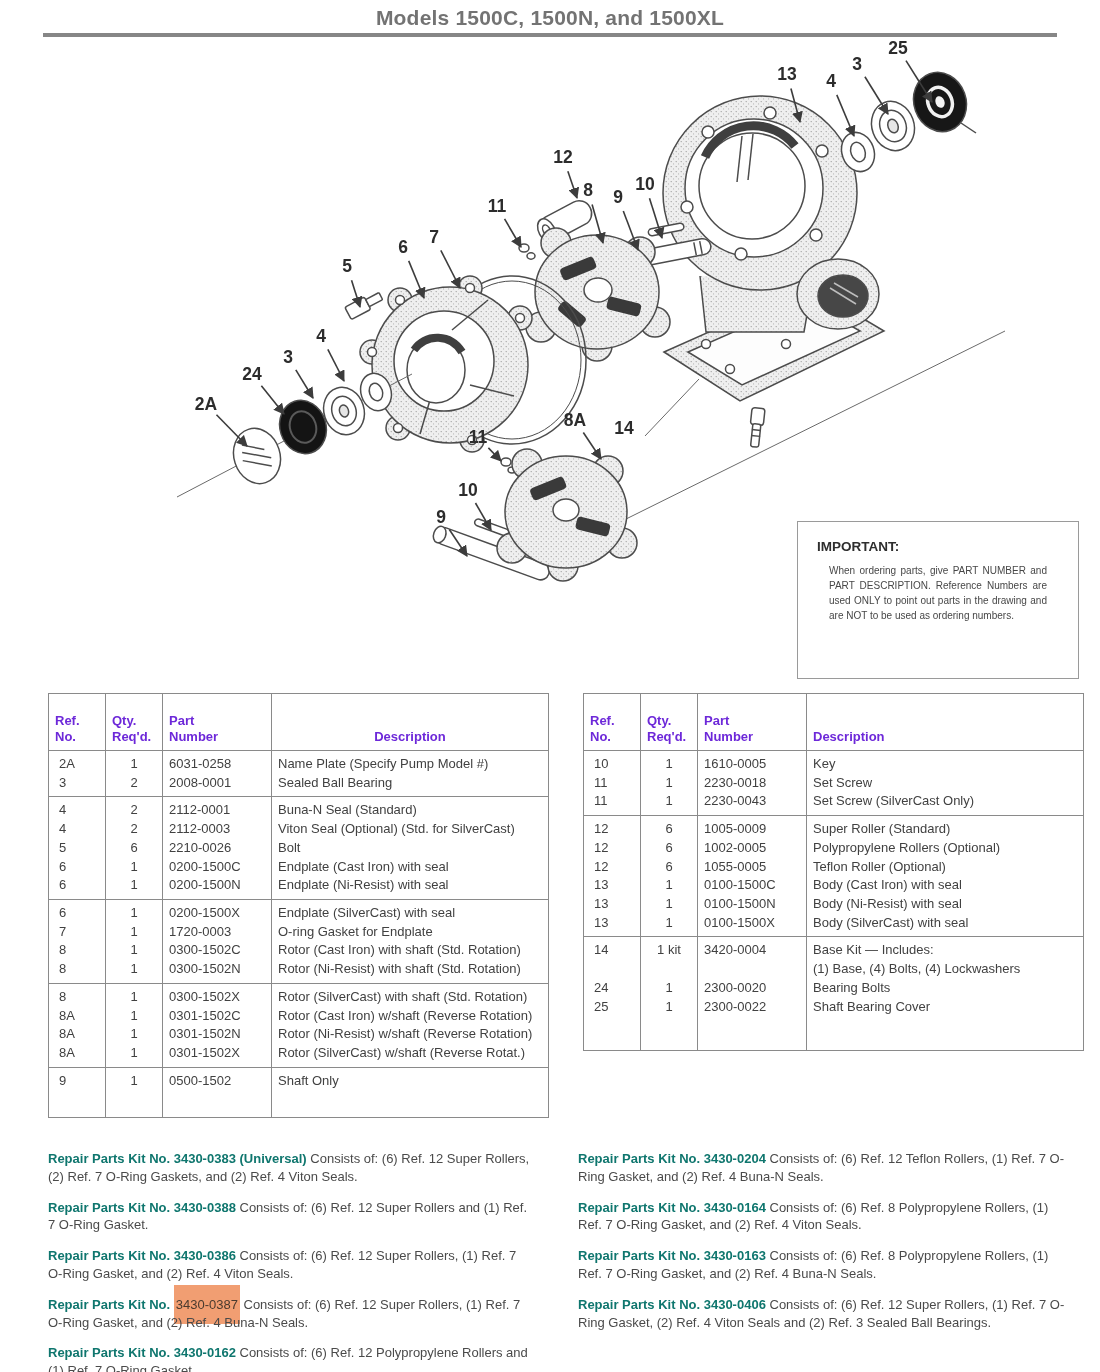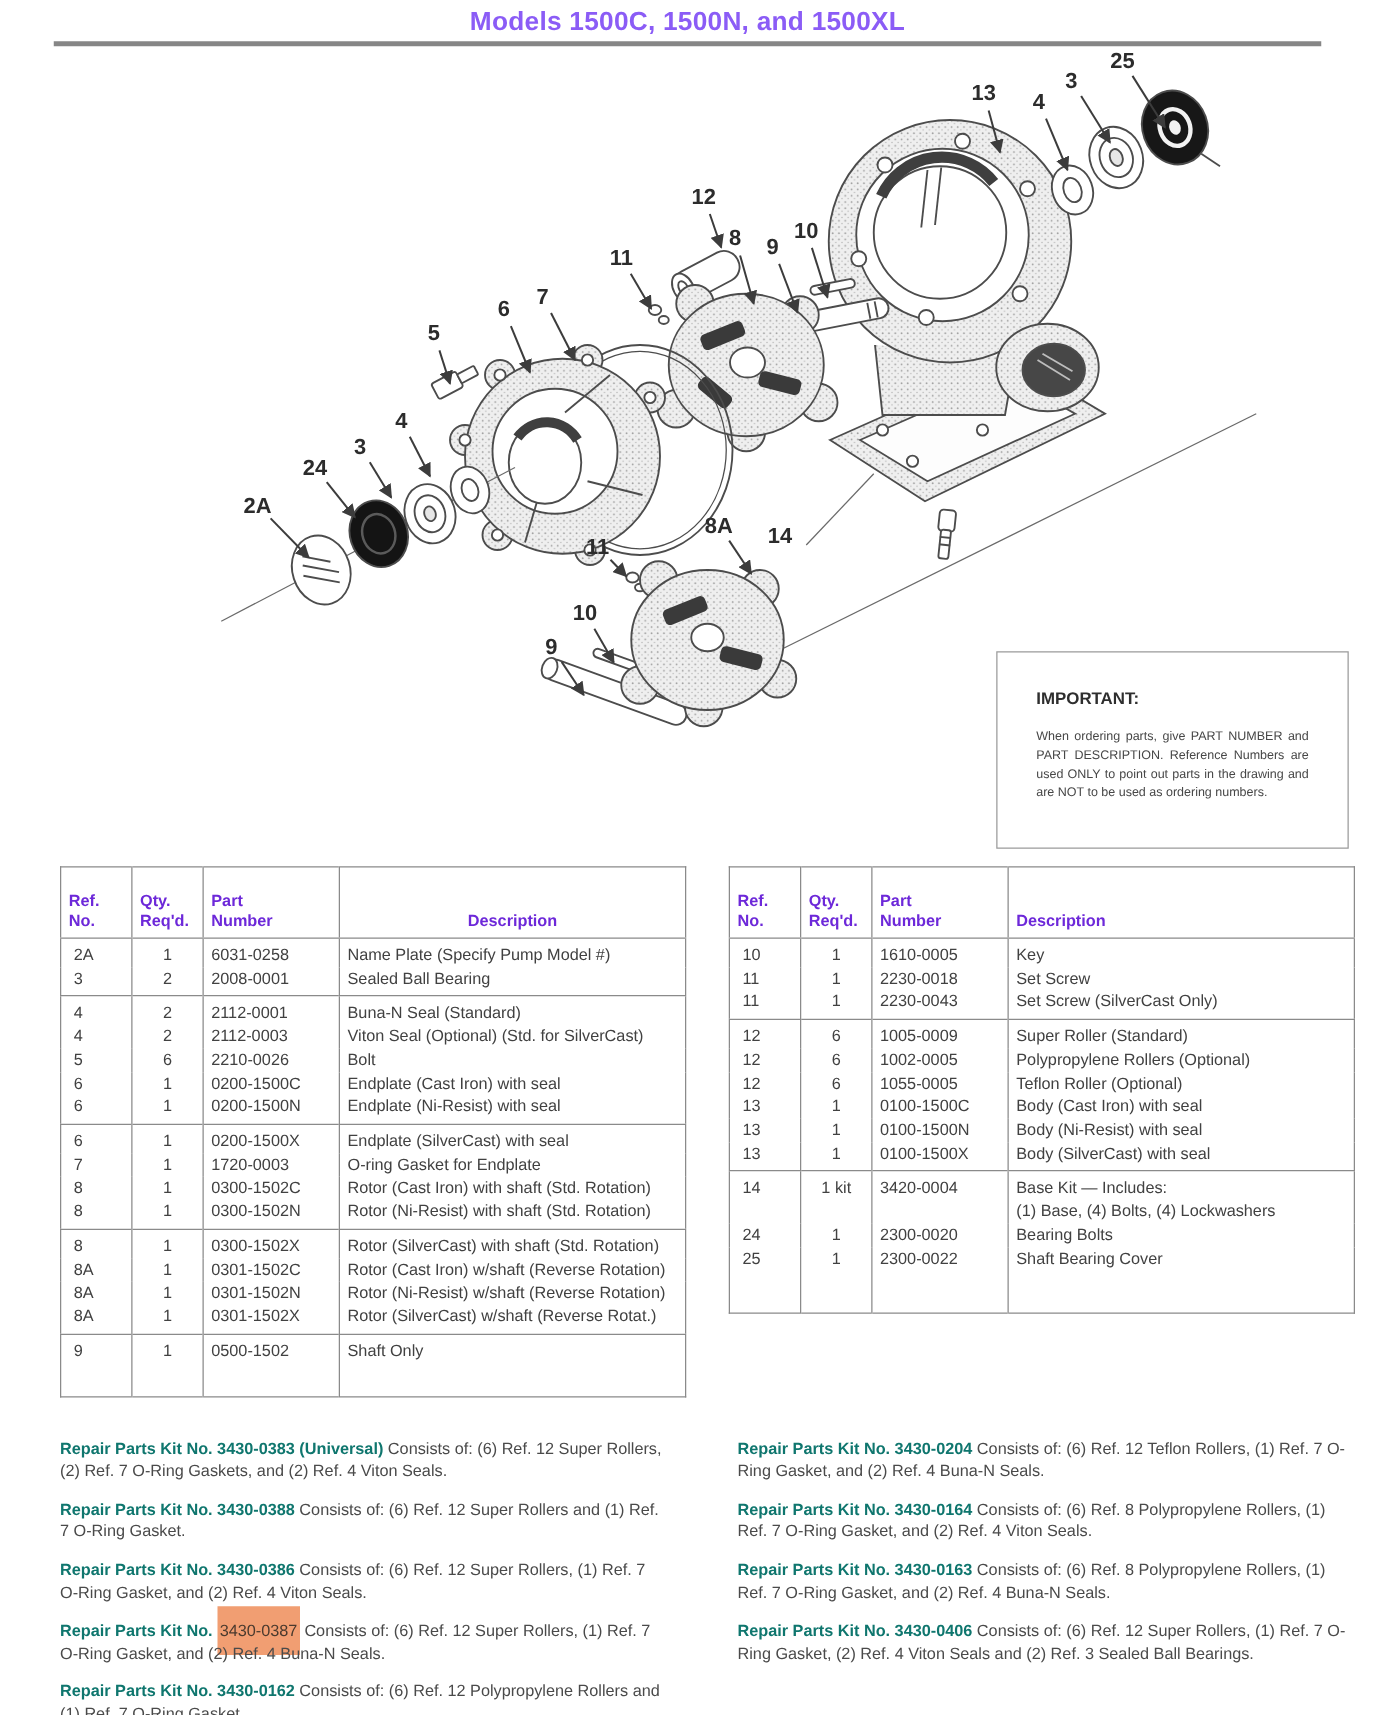--- a/index.html
+++ b/index.html
@@ -2,35 +2,35 @@
 <html><head>
 <meta charset="utf-8">
 <style>
   html,body{margin:0;padding:0;}
   body{
     width:1100px;height:1372px;position:relative;background:#ffffff;
     font-family:"Liberation Sans",sans-serif;color:#3f3f3f;overflow:hidden;
   }
   .title{
     position:absolute;top:6px;left:0;width:100%;text-align:center;
-    font-size:21px;font-weight:bold;color:#8b5cf6;letter-spacing:.2px;
+    font-size:21px;font-weight:bold;color:#737373;letter-spacing:.2px;
   }
   .rule{position:absolute;top:33px;left:43px;width:1014px;height:4px;background:#868686;}
   svg#diagram{position:absolute;top:0;left:0;pointer-events:none;}
   svg#diagram *{vector-effect:non-scaling-stroke;}
   .sk{stroke:#4c4c4c;stroke-width:1.5;}
   .thin{stroke:#6a6a6a;stroke-width:1;}
   .co{font-family:"Liberation Sans",sans-serif;font-weight:bold;font-size:17.5px;fill:#2c2c2c;text-anchor:middle;}
   .callout-line{stroke:#3c3c3c;stroke-width:1.6;}
 
   .important{
     position:absolute;left:797px;top:521px;width:250px;height:130px;
     border:1.5px solid #9a9a9a;background:#fff;padding:13px 15px;
   }
-  .important h3{margin:16px;font-size:13.5px;color:#2e2e2e;}
+  .important h3{margin:4px;font-size:13.5px;color:#2e2e2e;}
   .important p{margin:9px 16px 0;font-size:10px;line-height:1.5;text-align:justify;color:#474747;}
 
   .tbl{position:absolute;border-collapse:collapse;width:501px;font-size:13px;
        border:1.5px solid #8a8a8a;color:#414141;}
   .tbl-left{left:48px;top:693px;}
   .tbl-right{left:583px;top:693px;}
   .tbl th,.tbl td{border-left:1px solid #8a8a8a;padding:0 6px;}
   .tbl th:first-child,.tbl td:first-child{border-left:none;}
   .tbl thead th{
     border-bottom:1.2px solid #8a8a8a;font-weight:bold;text-align:left;
@@ -44,21 +44,21 @@
   .tbl td.part{width:96px;}
   .tbl tbody{border-bottom:1px solid #8a8a8a;}
   .tbl tbody:last-child{border-bottom:none;}
   .tbl tbody tr:first-child td{padding-top:4px;}
   .tbl tbody tr:last-child td{padding-bottom:4px;}
   .tbl-left tbody:last-child tr:last-child td{padding-bottom:26px;}
   .tbl-right tbody:last-child tr:last-child td{padding-bottom:34px;}
 
   .kits{position:absolute;top:1150px;}
   .kits-left{left:48px;width:482px;}
-  .kits-right{left:578px;width:492px;margin-left:12px;}
+  .kits-right{left:578px;width:492px;}
   .kits p{margin:0 0 13px;font-size:13px;line-height:1.37;color:#4a4a4a;}
   .kits b{color:#0f766e;}
   .hl{background:#f19e72;padding:12px 2px;color:#4a3a2e;}
 </style>
 </head>
 <body>
 
 <svg id="diagram" width="1100" height="692" viewBox="0 0 1100 692">
   <defs>
     <pattern id="stip" width="5" height="5" patternUnits="userSpaceOnUse">

